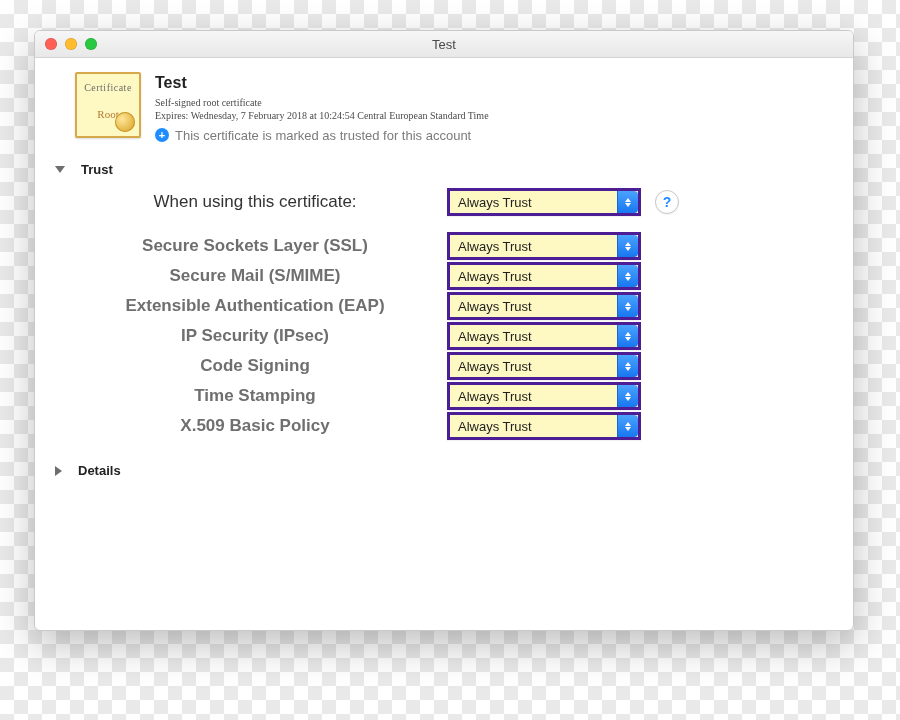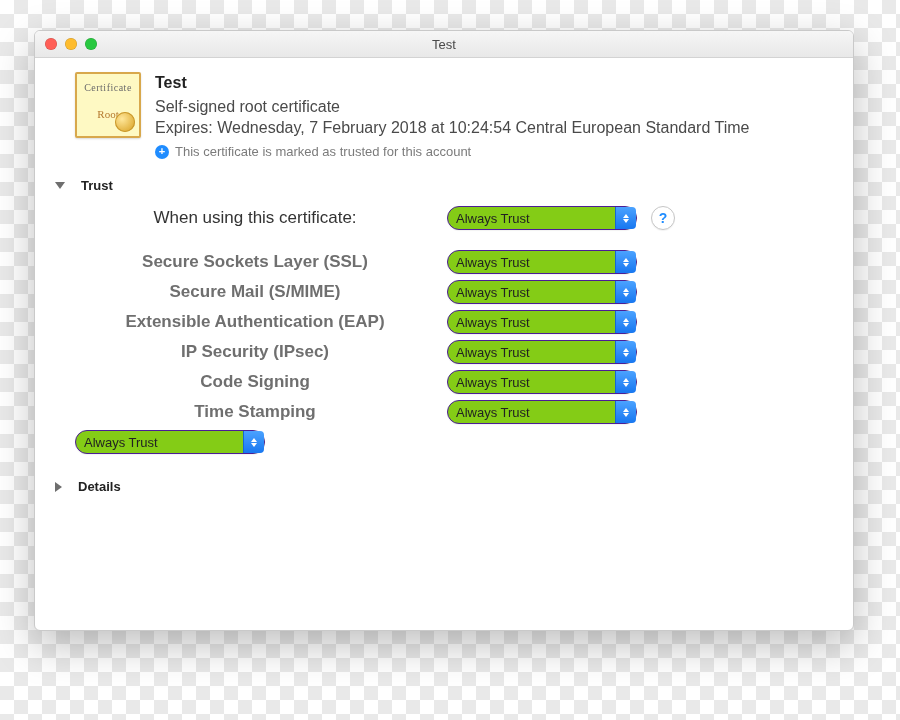--- a/index.html
+++ b/index.html
@@ -99,21 +99,21 @@
     bottom: 4px;
     width: 20px;
     height: 20px;
     border-radius: 50%;
     background: radial-gradient(circle at 35% 35%, #ffe79a, #e2b23f 70%);
     box-shadow: inset 0 0 0 1px #c9982c;
   }
 
   .cert-meta { flex: 1 1 auto; line-height: 1.35; }
   .cert-name { font-size: 16px; font-weight: 700; color: #222; margin-bottom: 2px; }
-  .cert-kind, .cert-exp { font-size: 16px; color: #4a4a4a; }
+  .cert-kind, .cert-exp { font-size: 10px; color: #4a4a4a; font-family: Liberation Serif, serif; }
   .trust-line {
     margin-top: 4px;
     display: flex;
     align-items: center;
     gap: 6px;
     color: #7b7b7b;
     font-size: 13px;
   }
   .plus-badge {
     width: 14px; height: 14px; border-radius: 50%;
@@ -164,23 +164,23 @@
     color: #6f6f6f;
     font-weight: 600;
     font-size: 17px;
   }
   .form-row.main .form-label { color: #333; font-weight: 400; }
 
   .select {
     position: relative;
     width: 180px;
     height: 22px;
-    border: 1px solid #4c1d95;
-    border-radius: 12px;
-    background: #84cc16;
+    border: 3px solid #4c1d95;
+    border-radius: 0;
+    background: #fef9c3;
     box-shadow: 0 1px 1px rgba(0,0,0,0.05);
     display: flex;
     align-items: center;
     padding-left: 8px;
     font-size: 13px;
     color: #222;
   }
   .select .end {
     position: absolute;
     right: 0; top: 0; bottom: 0;
@@ -327,20 +327,21 @@
             <div class="form-label">Time Stamping</div>
             <div class="select">
               <span>Always Trust</span>
               <span class="end">
                 <span class="up"></span>
                 <span class="down"></span>
               </span>
             </div>
           </div>
           <div class="form-row">
+            <div class="form-label">X.509 Basic Policy</div>
             <div class="select">
               <span>Always Trust</span>
               <span class="end">
                 <span class="up"></span>
                 <span class="down"></span>
               </span>
             </div>
           </div>
         </div>
 

